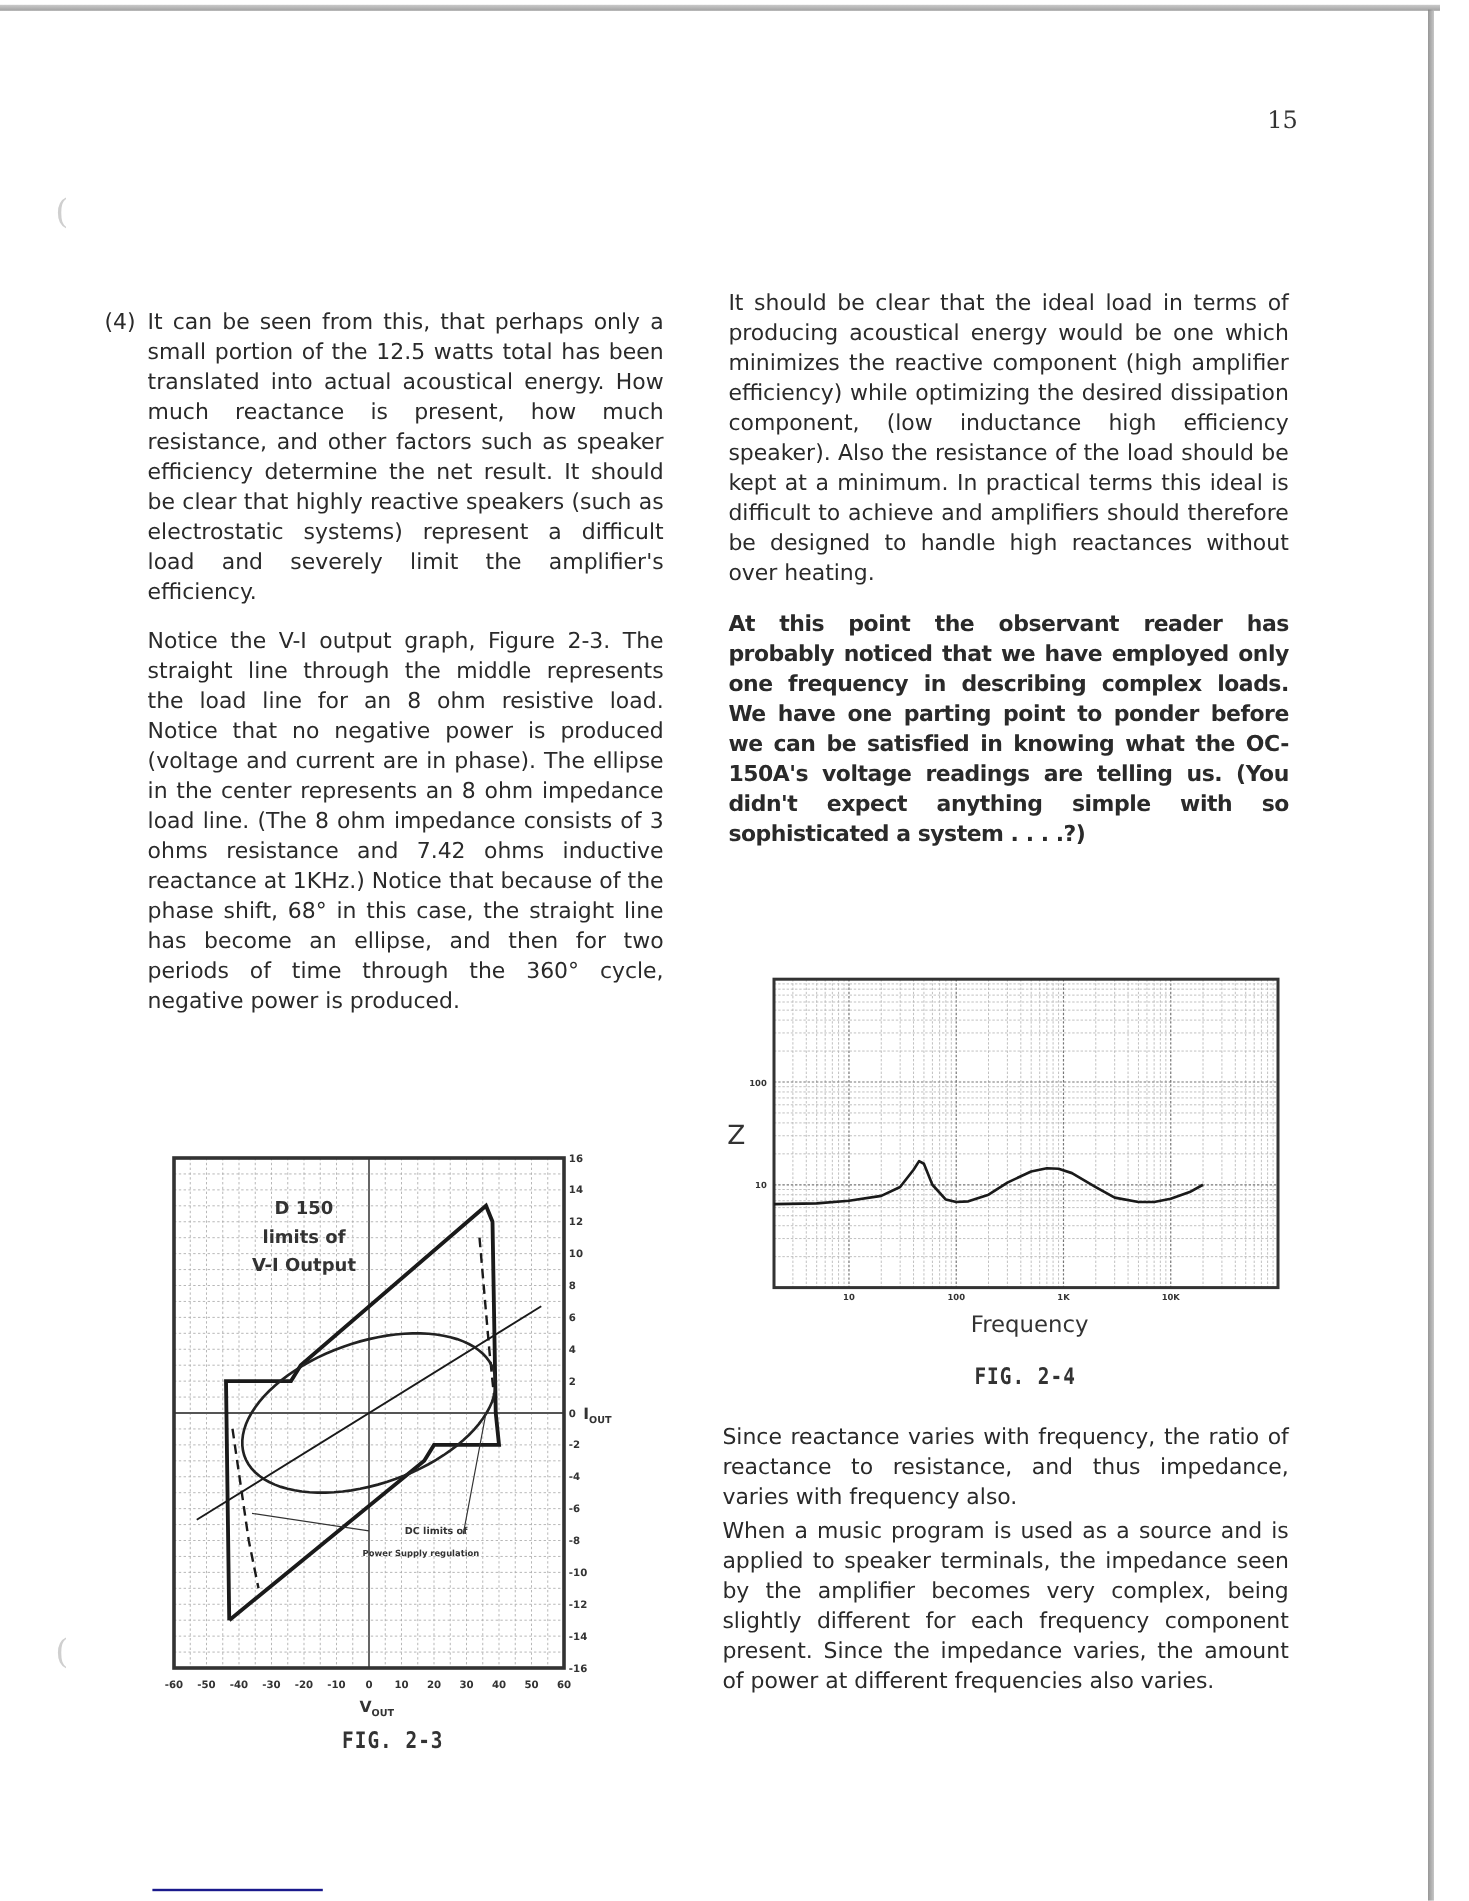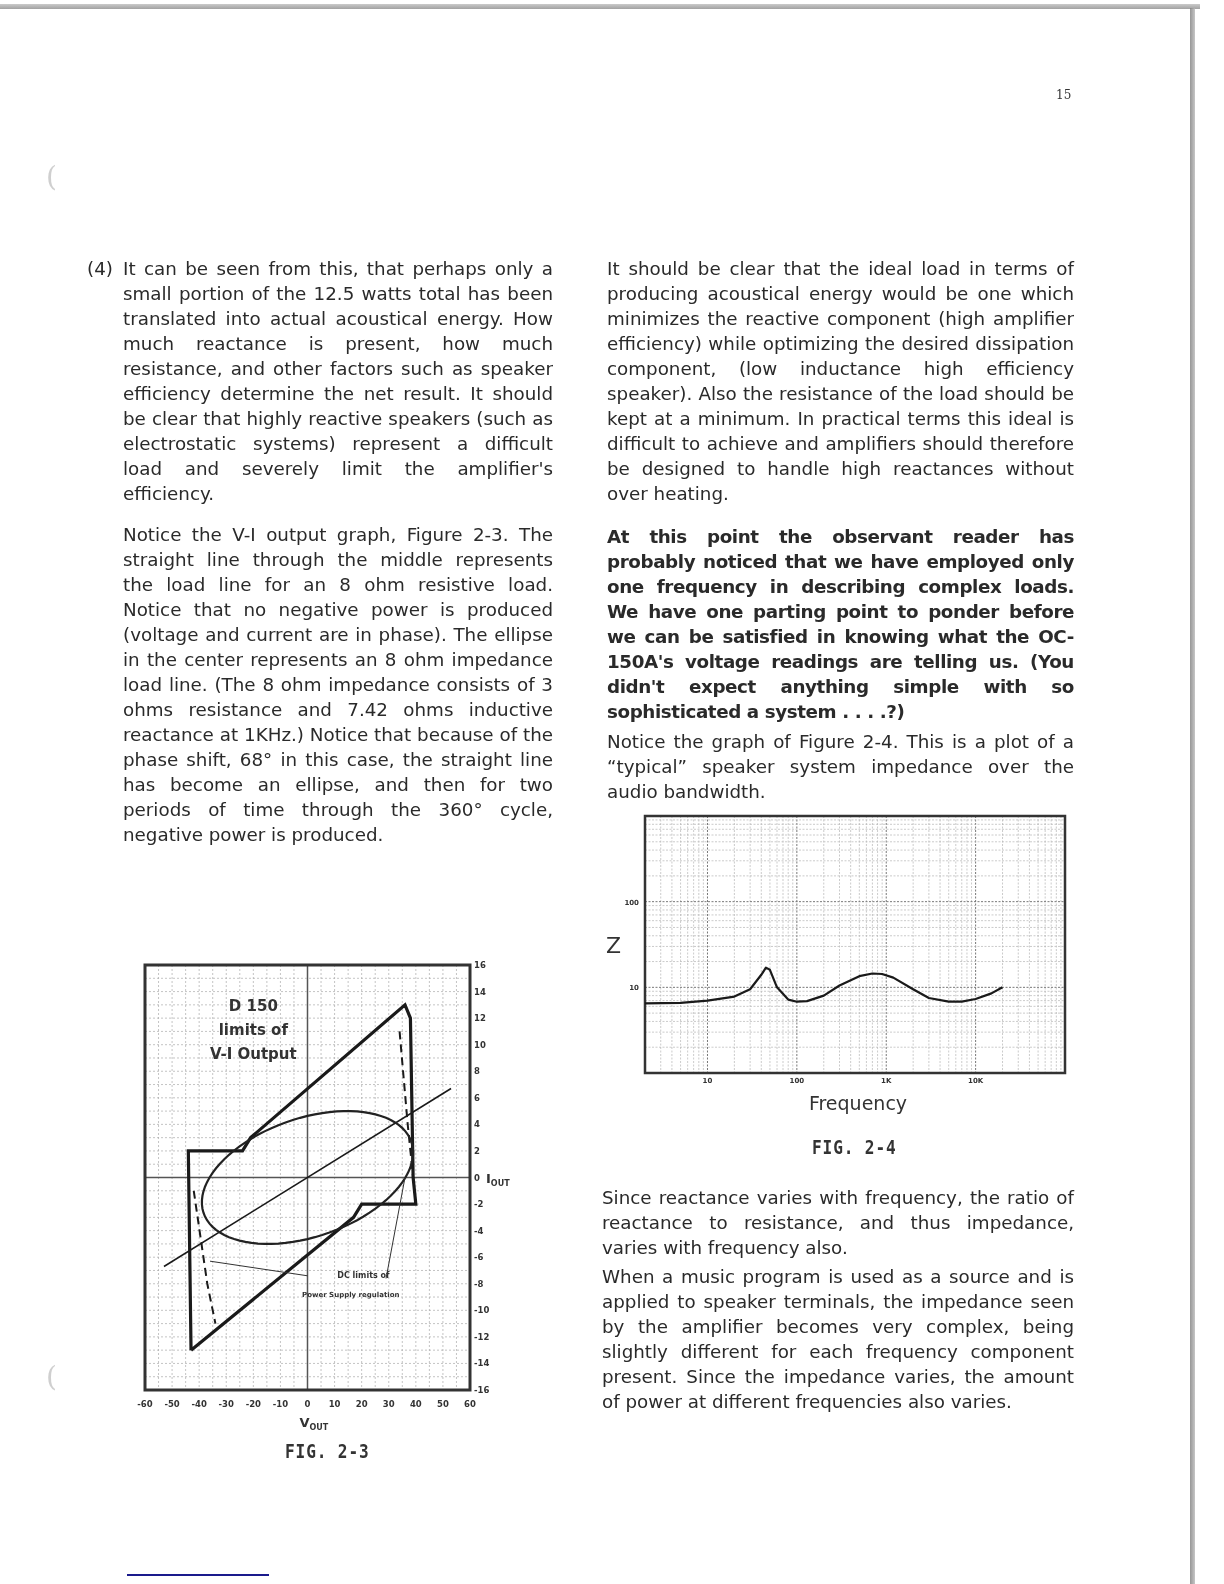--- a/index.html
+++ b/index.html
@@ -6,25 +6,25 @@
   body {
     width: 1224px; height: 1584px; position: relative; overflow: hidden;
     background: #ffffff; color: #2a2a2a;
     font-family: "DejaVu Sans", sans-serif;
   }
   .edge-top { position: absolute; left: 0; top: 4px; width: 1200px; height: 5px;
     background: linear-gradient(#bdbdbd, #8a8a8a); opacity: .8; }
   .edge-right { position: absolute; left: 1190px; top: 8px; width: 5px; height: 1576px;
     background: linear-gradient(90deg, #7c7c7c, #b8b8b8); opacity: .8; }
   .page-num { position: absolute; left: 1056px; top: 88px; font-family: "DejaVu Serif", serif;
-    font-size: 12px; color: #333; }
+    font-size: 20px; color: #333; }
   .col { position: absolute; font-size: 18.3px; line-height: 25px; text-align: justify; }
   .col p { margin: 0 0 13px 0; }
   .left-col { left: 123px; top: 256px; width: 430px; }
-  .right-col { left: 607px; top: 256px; width: 467px; }
+  .right-col { left: 607px; top: 240px; width: 467px; }
   .right-col2 { left: 602px; top: 1185px; width: 472px; }
   .bold { font-weight: bold; letter-spacing: -0.4px; }
   .item-num { position: absolute; left: -36px; top: 0; }
   .fig-title { position: absolute; font-family: "DejaVu Sans Mono", monospace; font-weight: bold;
     font-size: 19px; color: #333; letter-spacing: 1px; transform: scaleX(.85); transform-origin: left; }
   svg text { font-family: "DejaVu Sans", sans-serif; }
   .blue-line { position: absolute; left: 127px; top: 1574px; width: 142px; height: 2px; background: #1a1a8c; }
   .paren-mark { position: absolute; color: #cfcfcf; font-size: 28px; font-family: "DejaVu Serif", serif; }
 </style>
 </head>
@@ -38,22 +38,21 @@
 <div class="page-num">15</div>
 
 <div class="col left-col">
   <span class="item-num">(4)</span>
   <p style="margin-bottom:16px">It can be seen from this, that perhaps only a small portion of the 12.5 watts total has been translated into actual acoustical energy. How much reactance is present, how much resistance, and other factors such as speaker efficiency determine the net result. It should be clear that highly reactive speakers (such as electrostatic systems) represent a difficult load and severely limit the amplifier's efficiency.</p>
   <p>Notice the V-I output graph, Figure 2-3. The straight line through the middle represents the load line for an 8 ohm resistive load. Notice that no negative power is produced (voltage and current are in phase). The ellipse in the center represents an 8 ohm impedance load line. (The 8 ohm impedance consists of 3 ohms resistance and 7.42 ohms inductive reactance at 1KHz.) Notice that because of the phase shift, 68° in this case, the straight line has become an ellipse, and then for two periods of time through the 360° cycle, negative power is produced.</p>
 </div>
 
 <div class="col right-col">
   <p style="margin-bottom:18px">It should be clear that the ideal load in terms of producing acoustical energy would be one which minimizes the reactive component (high amplifier efficiency) while optimizing the desired dissipation component, (low inductance high efficiency speaker). Also the resistance of the load should be kept at a minimum. In practical terms this ideal is difficult to achieve and amplifiers should therefore be designed to handle high reactances without over heating.</p>
-  <p class="bold" style="margin-bottom:5px">At this point the observant reader has probably noticed that we have employed only one frequency in describing complex loads. We have one parting point to ponder before we can be satisfied in knowing what the OC-150A's voltage readings are telling us. (You didn't expect anything simple with so sophisticated a system . . . .?)</p>
-  <p>Notice the graph of Figure 2-4. This is a plot of a “typical” speaker system impedance over the audio bandwidth.</p>
+  <p class="bold" style="margin-bottom:19px">At this point the observant reader has probably noticed that we have employed only one frequency in describing complex loads. We have one parting point to ponder before we can be satisfied in knowing what the OC-150A's voltage readings are telling us. (You didn't expect anything simple with so sophisticated a system . . . .?)</p>
 </div>
 
 <div class="col right-col2">
   <p style="margin-bottom:4px">Since reactance varies with frequency, the ratio of reactance to resistance, and thus impedance, varies with frequency also.</p>
   <p style="margin-bottom:9px">When a music program is used as a source and is applied to speaker terminals, the impedance seen by the amplifier becomes very complex, being slightly different for each frequency component present. Since the impedance varies, the amount of power at different frequencies also varies.</p>
 </div>
 
 <svg id="fig23" style="position:absolute;left:0;top:0;" width="1224" height="1584">
     <g>
       <line x1="145" y1="965" x2="145" y2="1390" stroke="#aaa" stroke-width="0.7" stroke-dasharray="2,2"></line>

